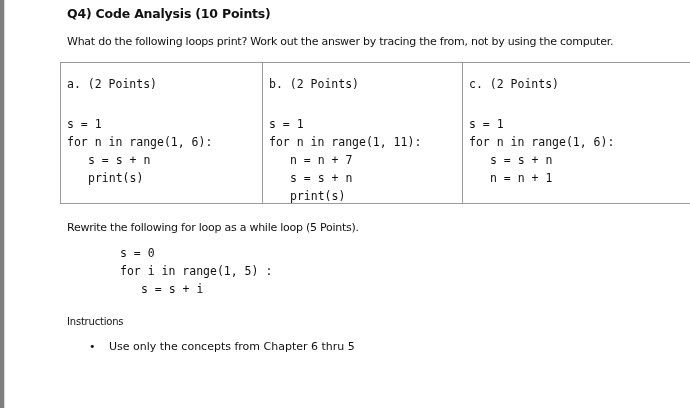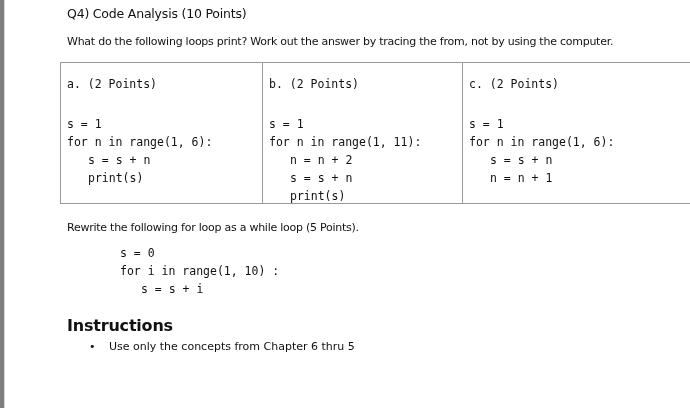--- a/index.html
+++ b/index.html
@@ -11,21 +11,21 @@
   .left-bar {
     position: absolute; left: 0; top: 0; width: 4px; height: 408px;
     background: #7f7f7f;
   }
   .left-bar-shadow {
     position: absolute; left: 4px; top: 0; width: 1px; height: 408px;
     background: #d8d8d8;
   }
   .title {
     position: absolute; left: 67px; top: 6px;
-    font-size: 12.5px; font-weight: normal; letter-spacing: -0.2px;
+    font-size: 12.5px; font-weight: bold; letter-spacing: -0.2px;
   }
   .intro {
     position: absolute; left: 67px; top: 35px;
     font-size: 11px; letter-spacing: -0.25px;
   }
   .code-table {
     position: absolute; left: 60px; top: 62px;
     width: 664px; height: 142px;
     border: 1.5px solid #9a9a9a; box-sizing: border-box;
     display: flex;
@@ -48,21 +48,21 @@
     font-size: 11px; letter-spacing: -0.25px;
   }
   .rewrite-code {
     position: absolute; left: 109px; top: 244px;
     font-family: "DejaVu Sans Mono", monospace; font-size: 11.5px; margin-left: 11px;
   }
   .rewrite-code .line { height: 18px; line-height: 18px; white-space: pre; }
   .rewrite-code .indent { padding-left: 21px; }
   .instr-head {
     position: absolute; left: 67px; top: 316px;
-    font-size: 16px; font-weight: bold; letter-spacing: -0.2px;
+    font-size: 10px; font-weight: normal; letter-spacing: -0.2px;
   }
   .bullet-item {
     position: absolute; left: 89px; top: 340px;
     font-size: 11px; display: flex; align-items: center;
   }
   .bullet { width: 20px; font-size: 11px; }
 </style>
 </head>
 <body>
 
@@ -80,40 +80,40 @@
       <div class="line">for n in range(1, 6):</div>
       <div class="line indent">s = s + n</div>
       <div class="line indent">print(s)</div>
     </div>
   </div>
   <div class="cell c2">
     <div class="head">b. (2 Points)</div>
     <div class="lines">
       <div class="line">s = 1</div>
       <div class="line">for n in range(1, 11):</div>
-      <div class="line indent">n = n + 2</div>
+      <div class="line indent">n = n + 7</div>
       <div class="line indent">s = s + n</div>
       <div class="line indent">print(s)</div>
     </div>
   </div>
   <div class="cell c3">
     <div class="head">c. (2 Points)</div>
     <div class="lines">
       <div class="line">s = 1</div>
       <div class="line">for n in range(1, 6):</div>
       <div class="line indent">s = s + n</div>
       <div class="line indent">n = n + 1</div>
     </div>
   </div>
 </div>
 
 <div class="rewrite">Rewrite the following for loop as a while loop (5 Points).</div>
 <div class="rewrite-code">
   <div class="line">s = 0</div>
-  <div class="line">for i in range(1, 10) :</div>
+  <div class="line">for i in range(1, 5) :</div>
   <div class="line indent">s = s + i</div>
 </div>
 
 <div class="instr-head">Instructions</div>
 <div class="bullet-item">
   <span class="bullet">•</span>
   <span>Use only the concepts from Chapter 6 thru 5</span>
 </div>
 
 </body></html>

